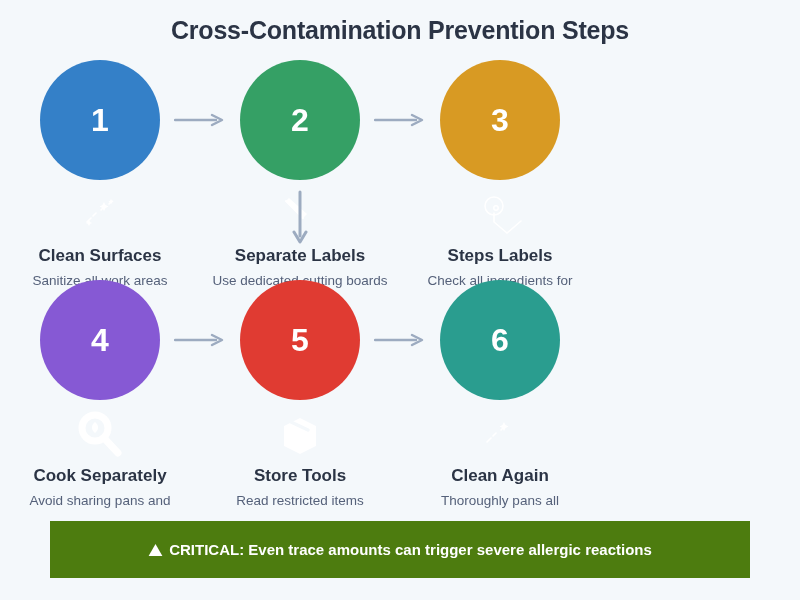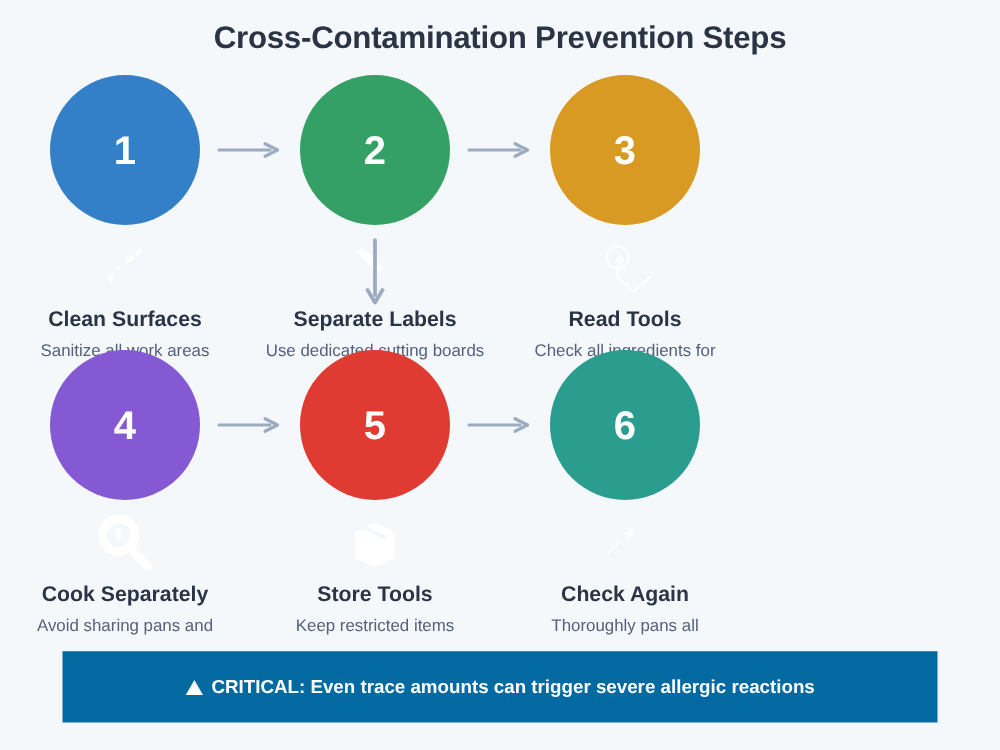--- a/index.html
+++ b/index.html
@@ -172,21 +172,21 @@
 
   <div class="step row1 col3">
     <div class="circle" style="background: rgb(216, 154, 35);">3</div>
     <div class="ghost-icon">
       <svg viewBox="0 0 54 54" fill="none" stroke="#ffffff" stroke-width="1.5" stroke-linecap="round">
         <circle cx="21" cy="18" r="9"></circle>
         <path d="M21 25 L21 34 L34 45 L48 33"></path>
         <circle cx="23" cy="20" r="2.2"></circle>
       </svg>
     </div>
-    <div class="step-title">Read Tools</div>
+    <div class="step-title">Steps Labels</div>
     <div class="step-desc">Check all ingredients for</div>
   </div>
 
   <div class="step row2 col1">
     <div class="circle" style="background: rgb(134, 89, 212);">4</div>
     <div class="ghost-icon">
       <svg viewBox="0 0 54 54" fill="none">
         <circle cx="22" cy="20" r="13" fill="none" stroke="#ffffff" stroke-width="7"></circle>
         <path d="M31 30 L45 45" stroke="#ffffff" stroke-width="7" stroke-linecap="round"></path>
         <path d="M22 14 c4 3 4 8 0 11 -4 -3 -4 -8 0 -11z" fill="#ffffff"></path>
@@ -198,32 +198,32 @@
 
   <div class="step row2 col2">
     <div class="circle" style="background: rgb(224, 59, 50);">5</div>
     <div class="ghost-icon">
       <svg viewBox="0 0 54 54" fill="none">
         <path d="M11 18 L27 10 L43 18 L43 38 L27 46 L11 38 Z" fill="#ffffff"></path>
         <path d="M18 14 L35 22" stroke="#f4f8fb" stroke-width="3.5" stroke-linecap="round"></path>
       </svg>
     </div>
     <div class="step-title">Store Tools</div>
-    <div class="step-desc">Keep restricted items</div>
+    <div class="step-desc">Read restricted items</div>
   </div>
 
   <div class="step row2 col3">
     <div class="circle" style="background: rgb(42, 157, 143);">6</div>
     <div class="ghost-icon">
       <svg viewBox="0 0 54 54" fill="none" stroke="#ffffff" stroke-width="1.6" stroke-linecap="round">
         <path d="M14 34 l4 -4 M20 28 l3 -3 M28 22 l4 -4"></path>
         <path d="M31 14 l1.5 3 3 1.5 -3 1.5 -1.5 3 -1.5 -3 -3 -1.5 3 -1.5z" fill="#ffffff" stroke="none"></path>
       </svg>
     </div>
-    <div class="step-title">Check Again</div>
+    <div class="step-title">Clean Again</div>
     <div class="step-desc">Thoroughly pans all</div>
   </div>
 
   <div class="arrow-h" style="left:174px; top:113px;">
     <svg width="52" height="14" viewBox="0 0 52 14">
       <path d="M1 7 L42 7" stroke="#9cabc0" stroke-width="2.5" stroke-linecap="round" fill="none"></path>
       <path d="M38 2 L48 7 L38 12" stroke="#9cabc0" stroke-width="2.5" fill="none" stroke-linecap="round" stroke-linejoin="round"></path>
     </svg>
   </div>
 
@@ -248,21 +248,21 @@
     </svg>
   </div>
 
   <div class="arrow-h" style="left:374px; top:333px;">
     <svg width="52" height="14" viewBox="0 0 52 14">
       <path d="M1 7 L42 7" stroke="#9cabc0" stroke-width="2.5" stroke-linecap="round" fill="none"></path>
       <path d="M38 2 L48 7 L38 12" stroke="#9cabc0" stroke-width="2.5" fill="none" stroke-linecap="round" stroke-linejoin="round"></path>
     </svg>
   </div>
 
-  <div class="banner" style="background: #0369a1; color: rgb(255, 255, 255);">
+  <div class="banner" style="background: #4d7c0f; color: rgb(255, 255, 255);">
     <div class="banner-line">
       <span class="warning-icon">
         <svg width="15" height="14" viewBox="0 0 15 14">
           <path d="M7.5 1 L14.4 13 L0.6 13 Z" fill="#ffffff"></path>
         </svg>
       </span>
       <span>CRITICAL: Even trace amounts can trigger severe allergic reactions</span>
     </div>
   </div>
 

